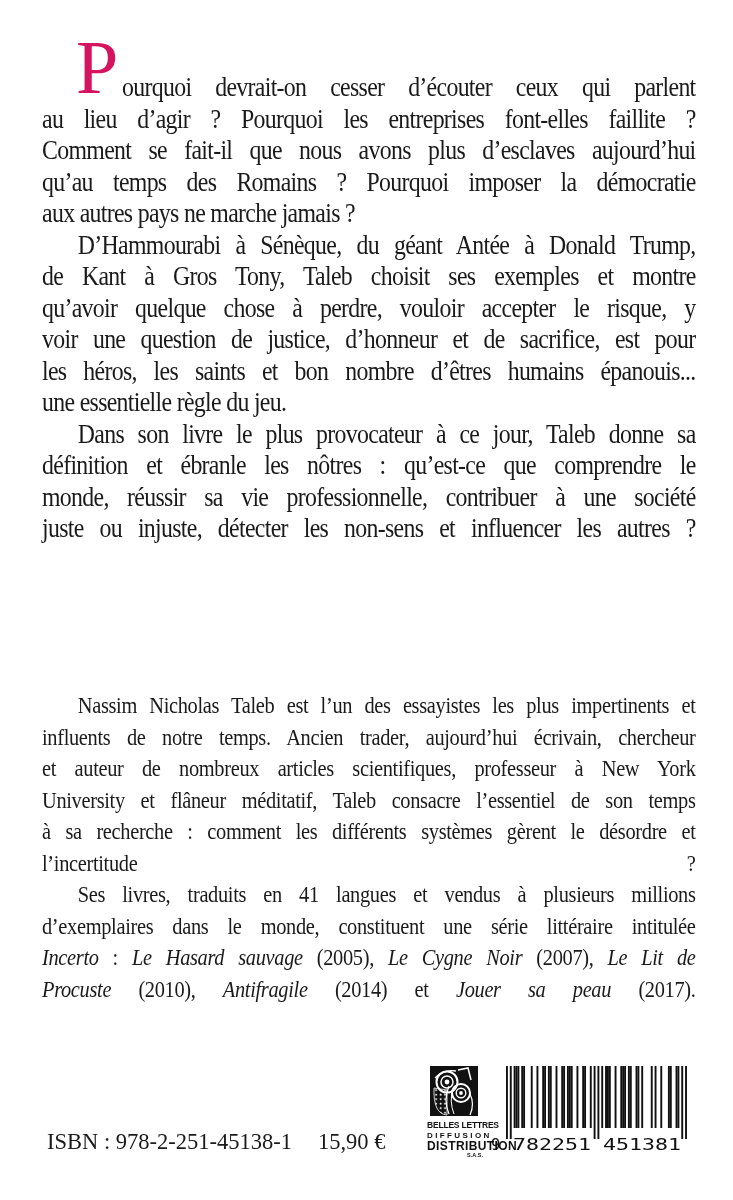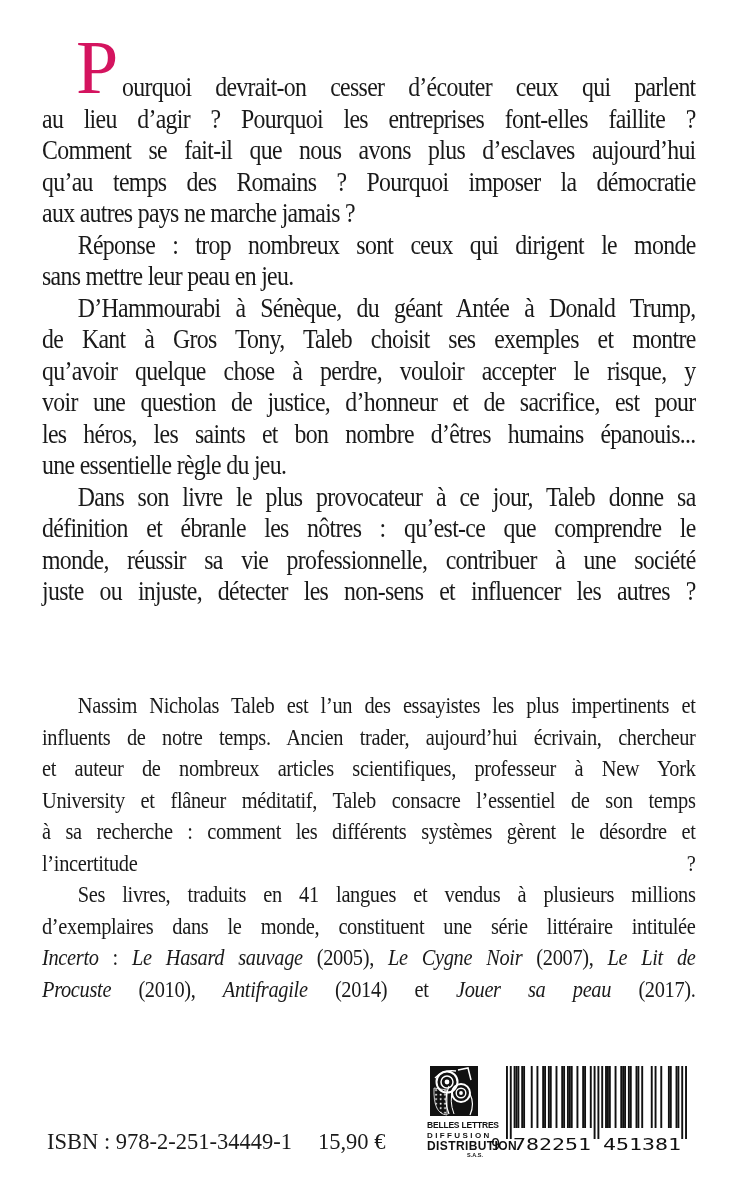--- a/index.html
+++ b/index.html
@@ -55,24 +55,20 @@
   <div class="synopsis">
     <span class="dropcap" style="color: rgb(212, 20, 95);">P</span>
     <div>
       <div class="line firstline">ourquoi devrait-on cesser d’écouter ceux qui parlent</div>
       <div class="line">au lieu d’agir ? Pourquoi les entreprises font-elles faillite ?</div>
       <div class="line">Comment se fait-il que nous avons plus d’esclaves aujourd’hui</div>
       <div class="line">qu’au temps des Romains ? Pourquoi imposer la démocratie</div>
       <div class="line lastline">aux autres pays ne marche jamais ?</div>
     </div>
     <div>
-      <div class="line indent">Réponse : trop nombreux sont ceux qui dirigent le monde</div>
-      <div class="line lastline">sans mettre leur peau en jeu.</div>
-    </div>
-    <div>
       <div class="line indent">D’Hammourabi à Sénèque, du géant Antée à Donald Trump,</div>
       <div class="line">de Kant à Gros Tony, Taleb choisit ses exemples et montre</div>
       <div class="line">qu’avoir quelque chose à perdre, vouloir accepter le risque, y</div>
       <div class="line">voir une question de justice, d’honneur et de sacrifice, est pour</div>
       <div class="line">les héros, les saints et bon nombre d’êtres humains épanouis...</div>
       <div class="line lastline">une essentielle règle du jeu.</div>
     </div>
     <div>
       <div class="line indent">Dans son livre le plus provocateur à ce jour, Taleb donne sa</div>
       <div class="line">définition et ébranle les nôtres : qu’est-ce que comprendre le</div>
@@ -93,21 +89,21 @@
     <div>
       <div class="line indent">Ses livres, traduits en 41 langues et vendus à plusieurs millions</div>
       <div class="line">d’exemplaires dans le monde, constituent une série littéraire intitulée</div>
       <div class="line"><span class="it">Incerto</span><span> : </span><span class="it">Le Hasard sauvage</span><span> (2005), </span><span class="it">Le Cygne Noir</span><span> (2007), </span><span class="it">Le Lit de</span></div>
       <div class="line lastline"><span class="it">Procuste</span><span> (2010), </span><span class="it">Antifragile</span><span> (2014) et </span><span class="it">Jouer sa peau</span><span> (2017).</span></div>
     </div>
   </div>
 
 
   <div class="isbn-row">
-    <span>ISBN : 978-2-251-34449-1</span><span class="price">15,90 €</span>
+    <span>ISBN : 978-2-251-45138-1</span><span class="price">15,90 €</span>
   </div>
 
   <div class="publisher">
     <div class="owl-box">
       <svg width="48" height="50" viewBox="0 0 48 50" xmlns="http://www.w3.org/2000/svg">
         <defs>
           <pattern id="dots" width="4.5" height="4.5" patternUnits="userSpaceOnUse">
             <circle cx="1.6" cy="1.6" r="1" fill="#ffffff"></circle>
           </pattern>
         </defs>

